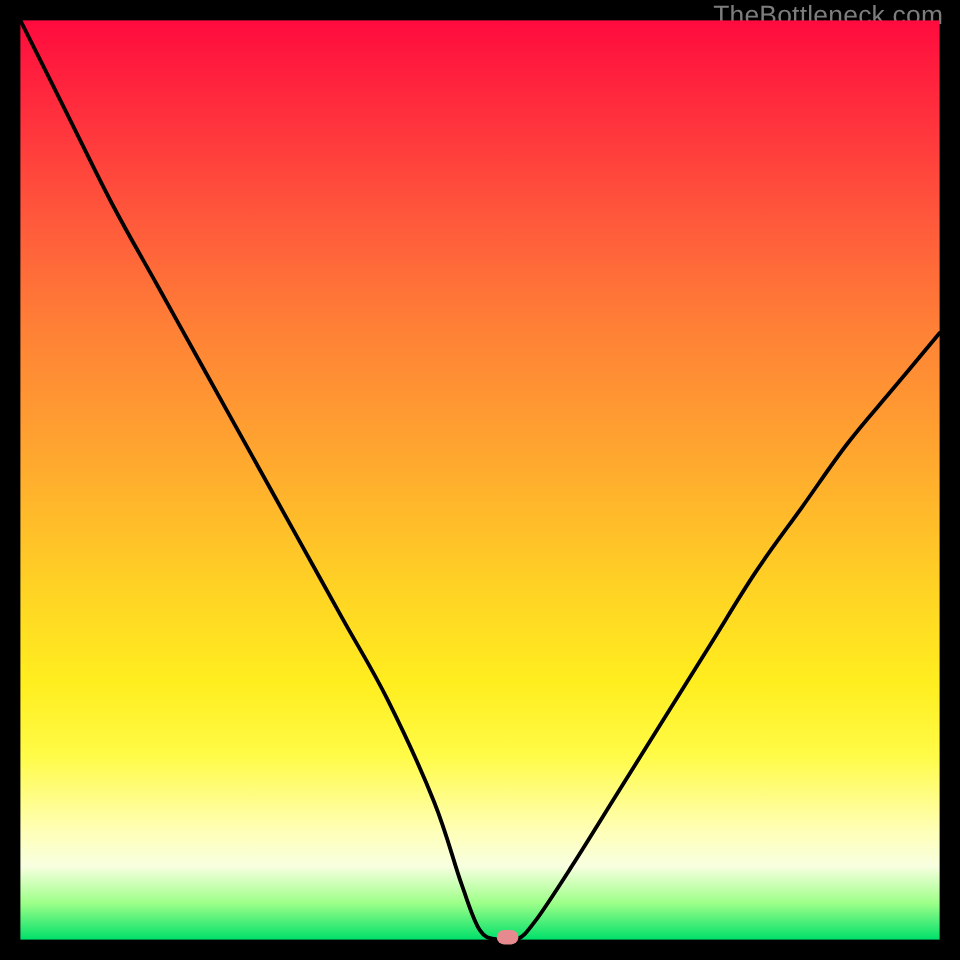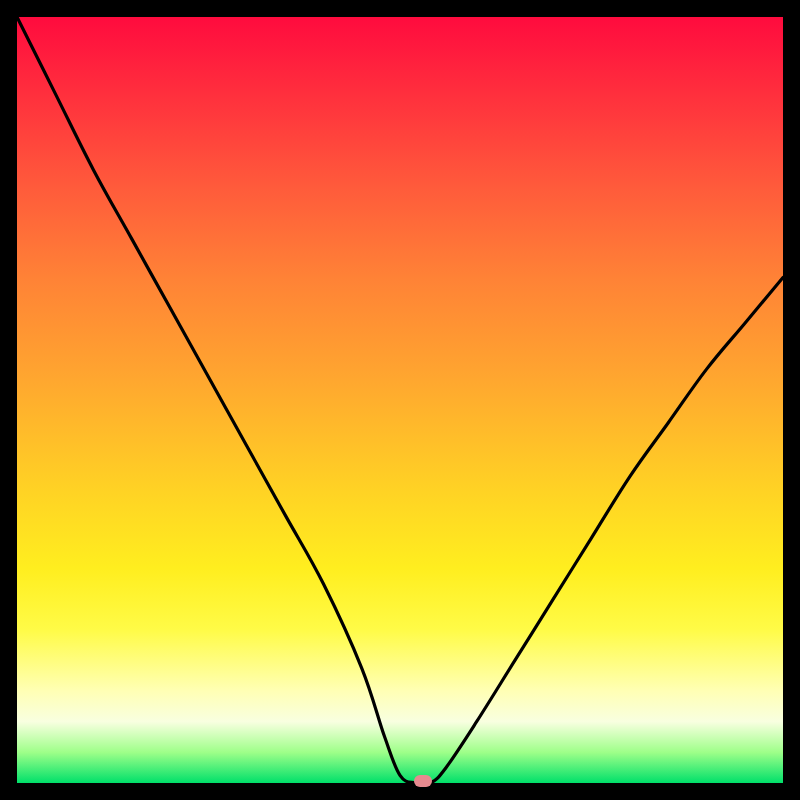--- a/index.html
+++ b/index.html
@@ -64,20 +64,21 @@
     height: 12px;
     background: #e68a8f;
     border-radius: 6px;
   }
 </style>
 </head>
 <body>
 
 <div class="frame">
 
+  <div class="site-label">TheBottleneck.com</div>
 
   <div class="plot-area">
 
     <svg class="curve" viewBox="0 0 766 766" preserveAspectRatio="none">
       <path id="curve-path" fill="none" stroke="#000" stroke-width="3.2" stroke-linecap="round" stroke-linejoin="round" d="M 0.00 0.00 C 6.89 13.79, 24.51 49.02, 38.30 76.60 C 52.09 104.18, 62.81 127.00, 76.60 153.20 C 90.39 179.40, 101.11 197.32, 114.90 222.14 C 128.69 246.96, 139.41 266.26, 153.20 291.08 C 166.99 315.90, 177.71 335.20, 191.50 360.02 C 205.29 384.84, 216.01 404.14, 229.80 428.96 C 243.59 453.78, 254.31 473.08, 268.10 497.90 C 281.89 522.72, 292.61 539.26, 306.40 566.84 C 320.19 594.42, 333.67 623.52, 344.70 651.10 C 355.73 678.68, 360.79 700.74, 367.68 720.04 C 374.57 739.34, 377.48 750.07, 383.00 758.34 C 388.52 766.61, 392.80 764.62, 398.32 766.00 C 403.84 767.38, 408.12 768.76, 413.64 766.00 C 419.16 763.24, 420.69 761.71, 428.96 750.68 C 437.23 739.65, 447.19 724.02, 459.60 704.72 C 472.01 685.42, 484.11 665.50, 497.90 643.44 C 511.69 621.38, 522.41 604.22, 536.20 582.16 C 549.99 560.10, 560.71 542.94, 574.50 520.88 C 588.29 498.82, 599.01 480.28, 612.80 459.60 C 626.59 438.92, 637.31 425.28, 651.10 405.98 C 664.89 386.68, 675.61 370.28, 689.40 352.36 C 703.19 334.44, 713.91 322.95, 727.70 306.40 C 741.49 289.85, 759.11 268.71, 766.00 260.44"></path>
     </svg>
 
     <div id="min-marker" class="minimum-marker" style="left: 396.98px; top: 758px;"></div>
   </div>
 </div>

